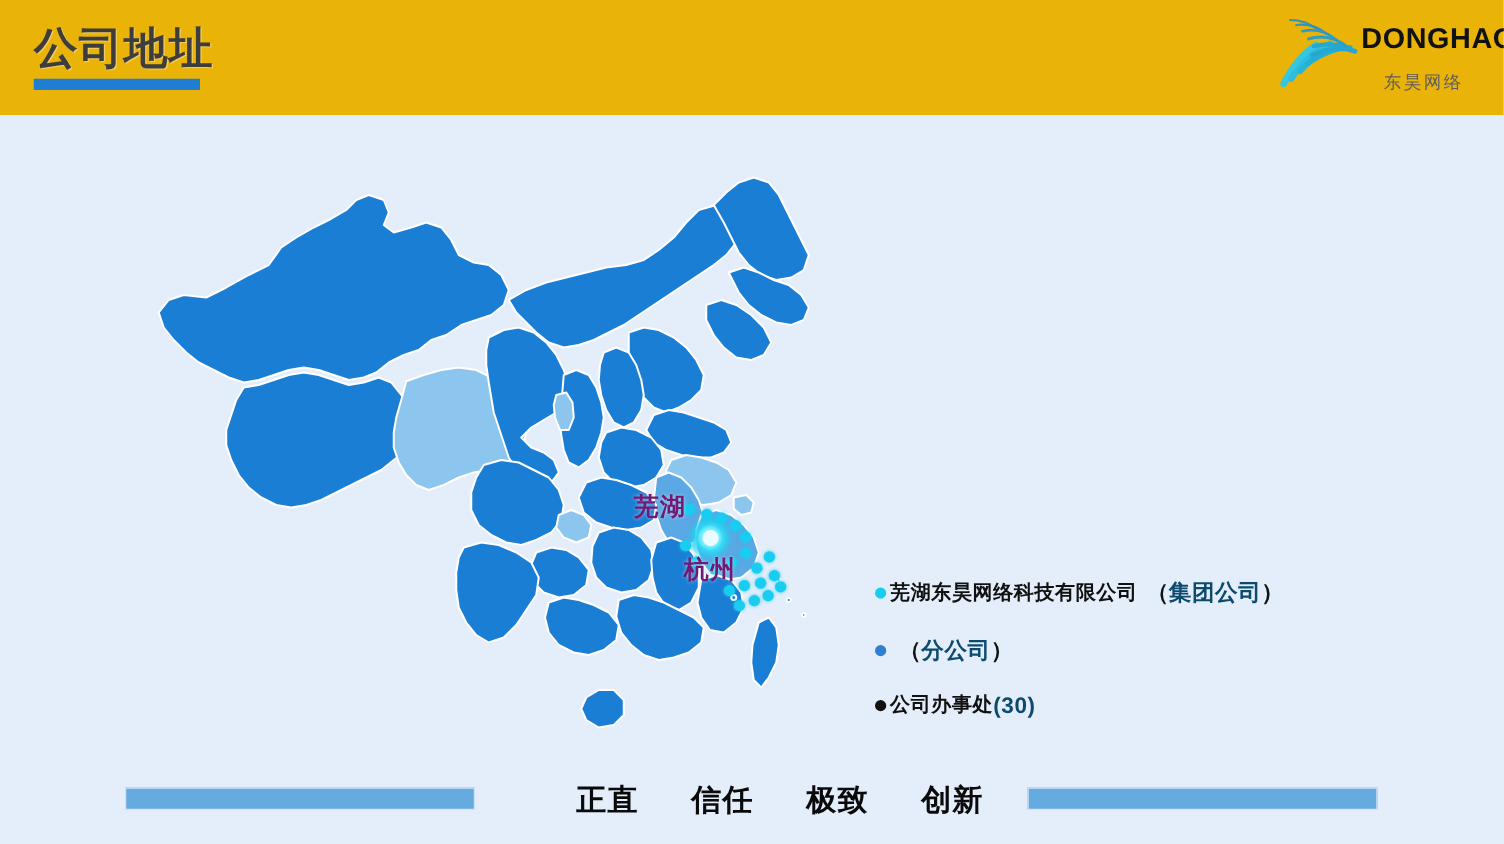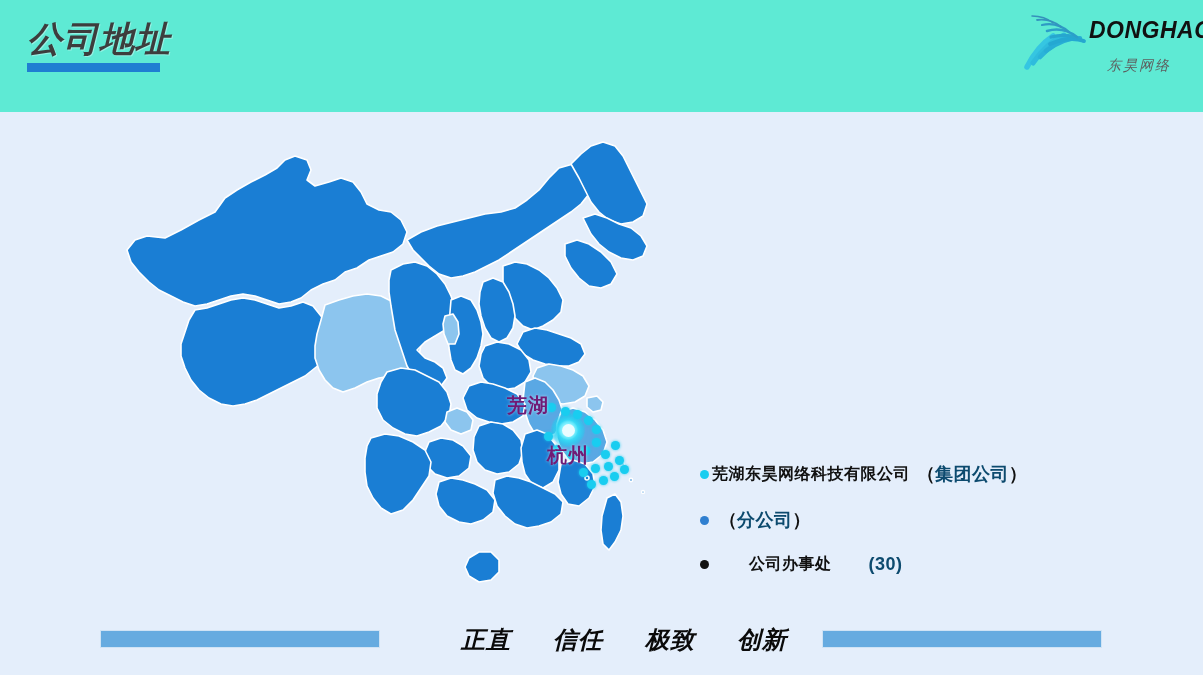--- a/index.html
+++ b/index.html
@@ -5,23 +5,22 @@
 <style>
   html,body{margin:0;padding:0;}
   body{
     width:1203px;height:675px;
     background:#e4eefb;
     font-family:"Liberation Sans","DejaVu Sans",sans-serif;
     overflow:hidden;position:relative;
   }
   
   .header{
-    position:absolute;left:0;top:0;width:1203px;height:112px;
-    background:#5eead4;
-    font-style:italic;
+    position:absolute;left:0;top:0;width:1203px;height:92px;
+    background:#eab308;
   }
   .title-wrap{position:absolute;left:27px;top:17px;}
   .title{
     font-size:35px;font-weight:bold;color:#3d3d3d;
     letter-spacing:1px;line-height:44px;
     text-shadow:1px 1px 0 rgba(255,255,255,.35);
     white-space:nowrap;
   }
   .title-underline{
     width:133px;height:9px;background:#1f7ed2;margin-top:2px;
@@ -59,42 +58,42 @@
     background:#eafcff;box-shadow:0 0 8px 3px rgba(120,240,255,.95);
   }
   .city-label{
     position:absolute;font-size:20px;font-weight:bold;color:#701a75;
     white-space:nowrap;letter-spacing:1px;
     text-shadow:0 0 3px rgba(255,255,255,.55);
   }
   
   .legend{position:absolute;left:700px;top:462px;width:420px;}
   .legend-row{display:flex;align-items:center;margin-bottom:22px;white-space:nowrap;}
-  .legend-row:last-child{margin-bottom:0;gap:37px;}
+  .legend-row:last-child{margin-bottom:0;}
   .bullet{width:9px;height:9px;border-radius:50%;flex:0 0 auto;margin-right:3px;}
   .b-cyan{background:#19cdf0;}
   .b-blue{background:#2f7fd0;}
   .b-dark{background:#111111;}
   .lg-text{font-size:16px;font-weight:bold;color:#111;letter-spacing:.5px;}
   .lg-red{font-size:18px;font-weight:bold;color:#0c4a6e;letter-spacing:.5px;}
   .lg-paren{font-size:18px;font-weight:bold;color:#111;}
   .lg-gap{display:inline-block;width:7px;}
   
   .foot-bar{
     position:absolute;top:630px;height:18px;background:#66abe0;
     border:1px solid #cfe3f5;box-sizing:border-box;
   }
   .foot-bar.left{left:100px;width:280px;}
   .foot-bar.right{left:822px;width:280px;}
   .slogan{
     position:absolute;left:440px;top:624px;width:320px;text-align:center;
     font-size:24px;font-weight:bold;color:#0a0a0a;letter-spacing:1px;
     white-space:nowrap;
   }
-  .slogan span{margin:0 21px;font-style:italic;}
+  .slogan span{margin:0 21px;}
 </style>
 </head>
 <body>
 
 <div class="header">
   <div class="title-wrap">
     <div class="title">公司地址</div>
     <div class="title-underline"></div>
   </div>
 

